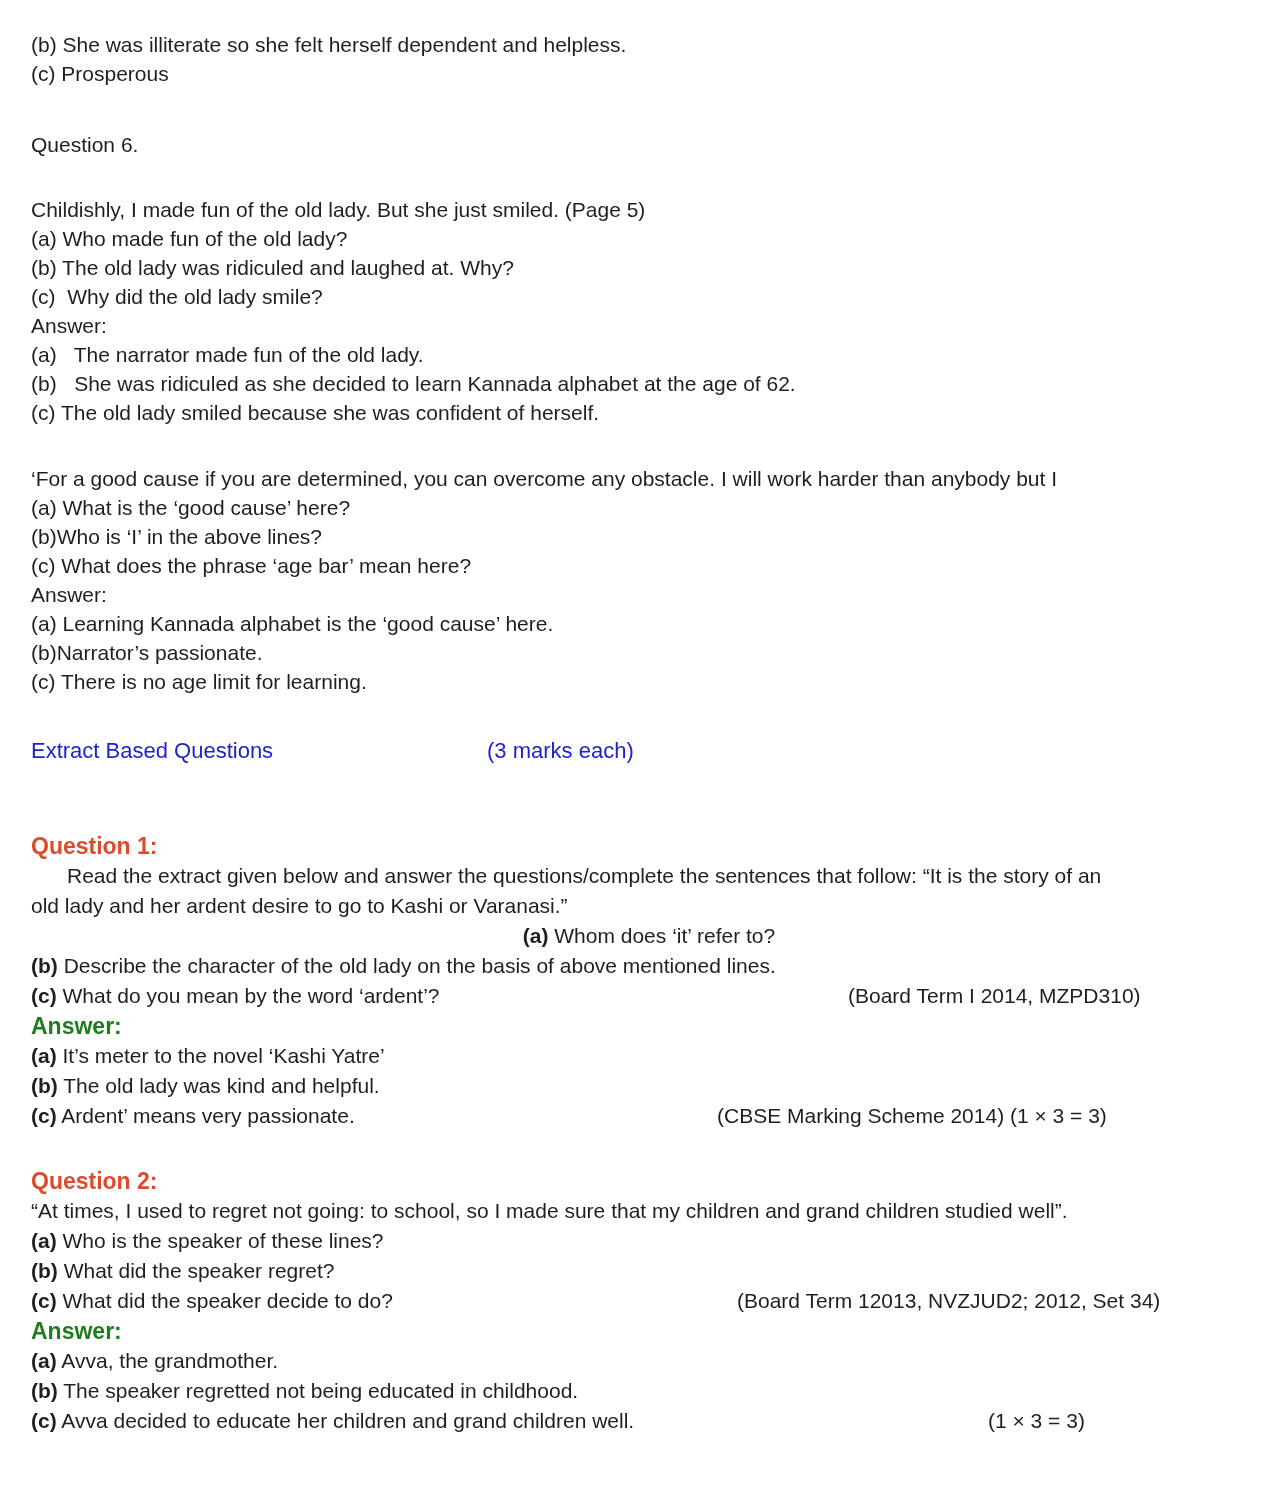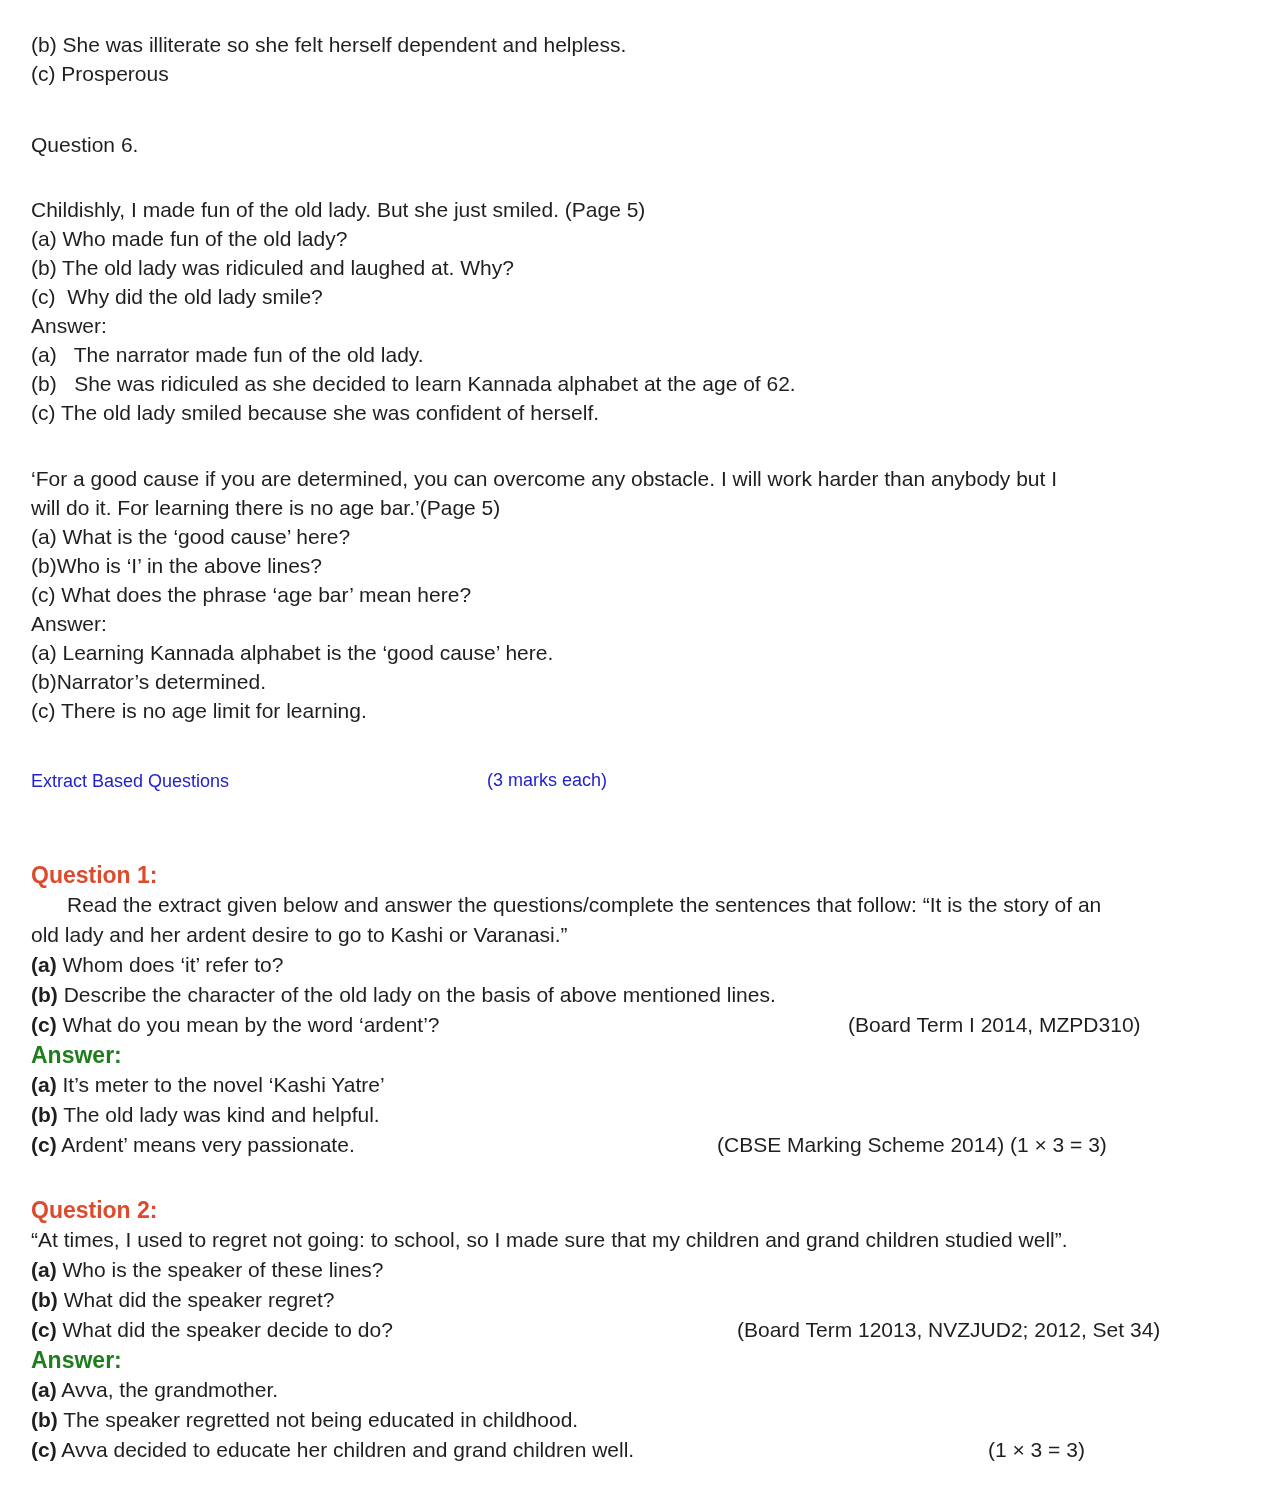--- a/index.html
+++ b/index.html
@@ -33,21 +33,21 @@
     font-weight: 700;
     font-size: 23px;
   }
   .green .txt {
     color: var(--c-green, #1e7e1e);
     font-weight: 700;
     font-size: 23px;
   }
   .blue .txt, .blue .right {
     color: var(--c-blue, #2222cc);
-    font-size: 18px;
+    font-size: 22px;
   }
 </style>
 </head>
 <body>
 
 <div id="doc">
     <div class="section" style="margin-top: 0px;">
       <div class="line" style="height: 29px; line-height: 29px;"><span class="txt">(b) She was illiterate so she felt herself dependent and helpless.</span></div>
       <div class="line" style="height: 29px; line-height: 29px;"><span class="txt">(c) Prosperous</span></div>
     </div>
@@ -57,37 +57,36 @@
       <div class="line" style="height: 29px; line-height: 29px;"><span class="txt">(a) Who made fun of the old lady?</span></div>
       <div class="line" style="height: 29px; line-height: 29px;"><span class="txt">(b) The old lady was ridiculed and laughed at. Why?</span></div>
       <div class="line" style="height: 29px; line-height: 29px;"><span class="txt">(c)  Why did the old lady smile?</span></div>
       <div class="line" style="height: 29px; line-height: 29px;"><span class="txt">Answer:</span></div>
       <div class="line" style="height: 29px; line-height: 29px;"><span class="txt">(a)   The narrator made fun of the old lady.</span></div>
       <div class="line" style="height: 29px; line-height: 29px;"><span class="txt">(b)   She was ridiculed as she decided to learn Kannada alphabet at the age of 62.</span></div>
       <div class="line" style="height: 29px; line-height: 29px;"><span class="txt">(c) The old lady smiled because she was confident of herself.</span></div>
     </div>
     <div class="section" style="margin-top: 37px;">
       <div class="line" style="height: 29px; line-height: 29px;"><span class="txt">‘For a good cause if you are determined, you can overcome any obstacle. I will work harder than anybody but I</span></div>
-      <div class="line" style="height: 29px; line-height: 29px;"><span class="txt">will do it. For learning there is no age bar.’(Page 5)</span></div>
       <div class="line" style="height: 29px; line-height: 29px;"><span class="txt">(a) What is the ‘good cause’ here?</span></div>
       <div class="line" style="height: 29px; line-height: 29px;"><span class="txt">(b)Who is ‘I’ in the above lines?</span></div>
       <div class="line" style="height: 29px; line-height: 29px;"><span class="txt">(c) What does the phrase ‘age bar’ mean here?</span></div>
       <div class="line" style="height: 29px; line-height: 29px;"><span class="txt">Answer:</span></div>
       <div class="line" style="height: 29px; line-height: 29px;"><span class="txt">(a) Learning Kannada alphabet is the ‘good cause’ here.</span></div>
-      <div class="line" style="height: 29px; line-height: 29px;"><span class="txt">(b)Narrator’s determined.</span></div>
+      <div class="line" style="height: 29px; line-height: 29px;"><span class="txt">(b)Narrator’s passionate.</span></div>
       <div class="line" style="height: 29px; line-height: 29px;"><span class="txt">(c) There is no age limit for learning.</span></div>
     </div>
     <div class="section" style="margin-top: 40px;">
       <div class="line blue" style="height: 30px; line-height: 30px;"><span class="txt">Extract Based Questions</span><span class="right" style="left: 456px;">(3 marks each)</span></div>
     </div>
     <div class="section" style="margin-top: 65px;">
       <div class="line orange" style="height: 30px; line-height: 30px;"><span class="txt">Question 1:</span></div>
       <div class="line" style="height: 30px; line-height: 30px; margin-left: 36px;"><span class="txt">Read the extract given below and answer the questions/complete the sentences that follow: “It is the story of an</span></div>
       <div class="line" style="height: 30px; line-height: 30px;"><span class="txt">old lady and her ardent desire to go to Kashi or Varanasi.”</span></div>
-      <div class="line" style="height: 30px; line-height: 30px;"><span class="pre">(a)</span><span class="txt"> Whom does ‘it’ refer to?</span></div>
+      <div class="line" style="height: 30px; line-height: 30px; text-align: center;"><span class="pre">(a)</span><span class="txt"> Whom does ‘it’ refer to?</span></div>
       <div class="line" style="height: 30px; line-height: 30px;"><span class="pre">(b)</span><span class="txt"> Describe the character of the old lady on the basis of above mentioned lines.</span></div>
       <div class="line" style="height: 30px; line-height: 30px;"><span class="pre">(c)</span><span class="txt"> What do you mean by the word ‘ardent’?</span><span class="right b" style="left: 817px;">(Board Term I 2014, MZPD310)</span></div>
       <div class="line green" style="height: 30px; line-height: 30px;"><span class="txt">Answer:</span></div>
       <div class="line" style="height: 30px; line-height: 30px;"><span class="pre">(a)</span><span class="txt"> It’s meter to the novel ‘Kashi Yatre’</span></div>
       <div class="line" style="height: 30px; line-height: 30px;"><span class="pre">(b)</span><span class="txt"> The old lady was kind and helpful.</span></div>
       <div class="line" style="height: 30px; line-height: 30px;"><span class="pre">(c)</span><span class="txt"> Ardent’ means very passionate.</span><span class="right b" style="left: 686px;">(CBSE Marking Scheme 2014) (1 × 3 = 3)</span></div>
     </div>
     <div class="section" style="margin-top: 35px;">
       <div class="line orange" style="height: 30px; line-height: 30px;"><span class="txt">Question 2:</span></div>
       <div class="line" style="height: 30px; line-height: 30px;"><span class="txt">“At times, I used to regret not going: to school, so I made sure that my children and grand children studied well”.</span></div>

